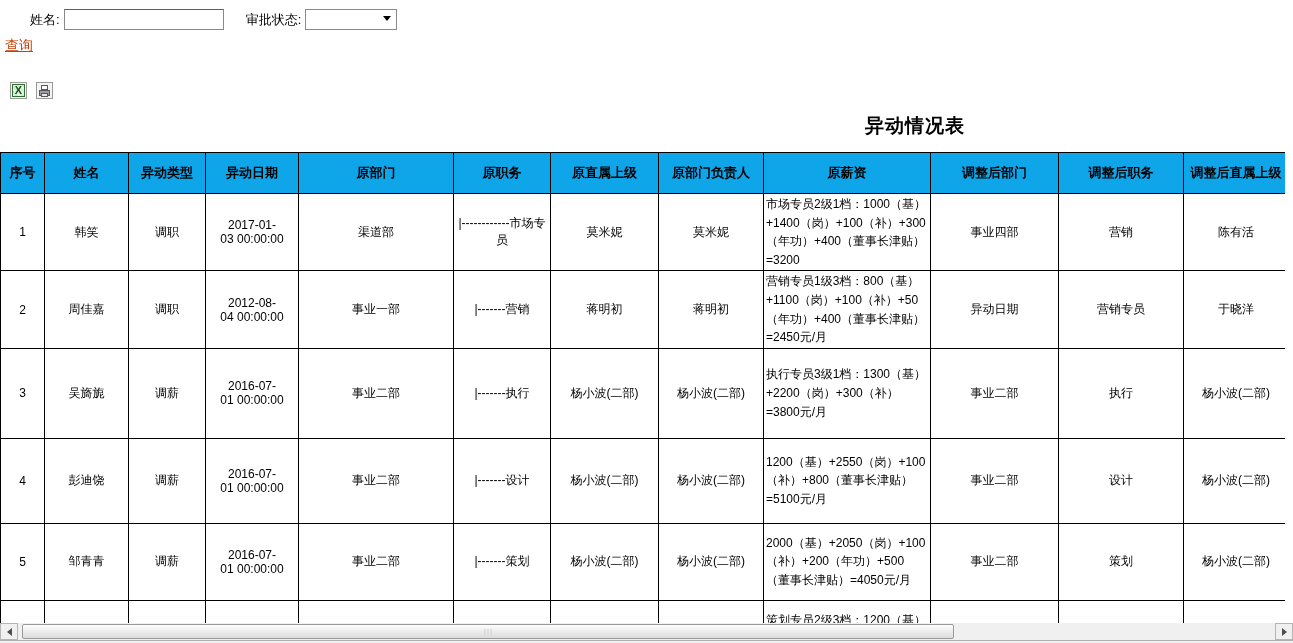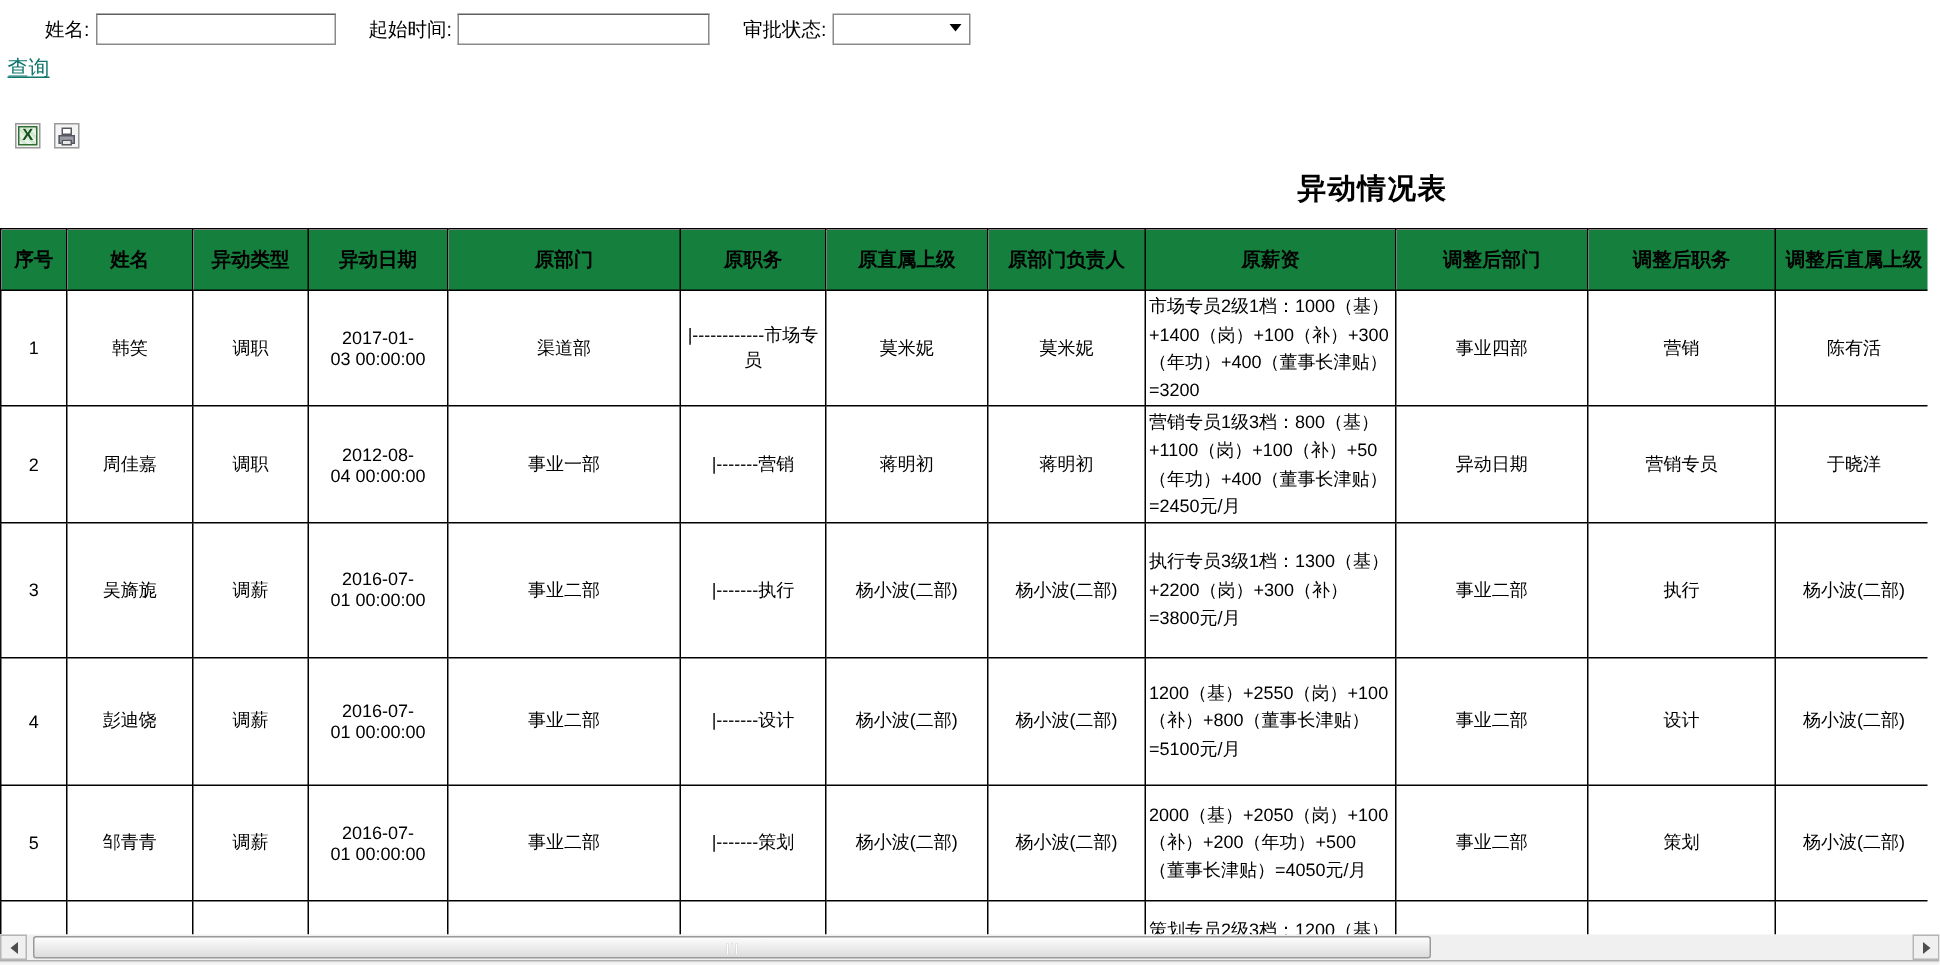--- a/index.html
+++ b/index.html
@@ -12,21 +12,21 @@
   .form-group label { margin-right:4px; white-space:nowrap; }
   .txt { width:160px; height:21px; border:1px solid #8a8a8a; border-top-color:#5f5f5f;
          background:#fff; font-size:12px; padding:0 3px; }
   .txt.wide { width:168px; }
   .fake-select { width:92px; height:21px; border:1px solid #8a8a8a; background:#fff;
          position:relative; display:flex; align-items:center; }
   .fake-select .caret { position:absolute; right:5px; top:6px; width:0; height:0;
          border-left:4px solid transparent; border-right:4px solid transparent;
          border-top:5px solid #000; }
   .query-link { display:inline-block; margin:7px 0 0 5px; font-size:14px;
-         color:#0f766e; text-decoration:underline; cursor:pointer; }
+         color:#c2410c; text-decoration:underline; cursor:pointer; }
 
   
   .icon-bar { display:flex; margin:27px 0 0 10px; gap:9px; }
   .mini-icon { width:17px; height:17px; border:1px solid #9a9a9a; background:#f4f4f4;
         position:relative; cursor:pointer; }
   .excel-face { position:absolute; inset:1px; background:
         repeating-linear-gradient(45deg,#e8f3e8 0 2px,#cfe6cf 2px 4px);
         border:1px solid #2f6e2f; display:flex; align-items:center; justify-content:center;
         font-size:11px; font-weight:bold; color:#14521c; line-height:1; }
   .print-body { position:absolute; left:2px; top:7px; width:11px; height:6px;
@@ -39,21 +39,21 @@
   
   .scroll-window { position:relative; width:1285px; height:522px; overflow:hidden; margin-top:2px; }
   .scroll-content { width:1830px; }
   .report-title { width:1830px; text-align:center; font-size:19px; font-weight:bold;
         margin-top:12px; letter-spacing:1px; }
 
   table { border-collapse:collapse; table-layout:fixed; width:1393px; margin-top:13px;
         font-size:12px; }
   th, td { border:1px solid #000; text-align:center; vertical-align:middle;
         padding:1px 2px; overflow:hidden; word-wrap:break-word; }
-  th { background:#15803d; font-size:13px; font-weight:bold; height:28px; padding:2px 1px; }
+  th { background:#0ea5e9; font-size:13px; font-weight:bold; height:28px; padding:2px 1px; }
   td.c3 { white-space:pre-line; }   
   td.c8 { text-align:left; line-height:1.55; }  
   tbody tr:nth-child(1){ height:65px; }
   tbody tr:nth-child(2){ height:68px; }
   tbody tr:nth-child(3){ height:90px; }
   tbody tr:nth-child(4){ height:85px; }
   tbody tr:nth-child(5){ height:77px; }
   tbody tr:nth-child(6){ height:78px; }
 
   
@@ -77,24 +77,20 @@
 </head>
 <body>
 
 
 
 
 <div class="form-row">
   <div class="form-group">
     <label>姓名:</label>
     <input class="txt" type="text" value="" style="">
-  </div>
-  <div class="form-group">
-    <label>起始时间:</label>
-    <input class="txt wide" type="text" value="" style="">
   </div>
   <div class="form-group">
     <label>审批状态:</label>
     <div class="fake-select">
       <span></span>
       <span class="caret"></span>
     </div>
   </div>
 </div>
 

